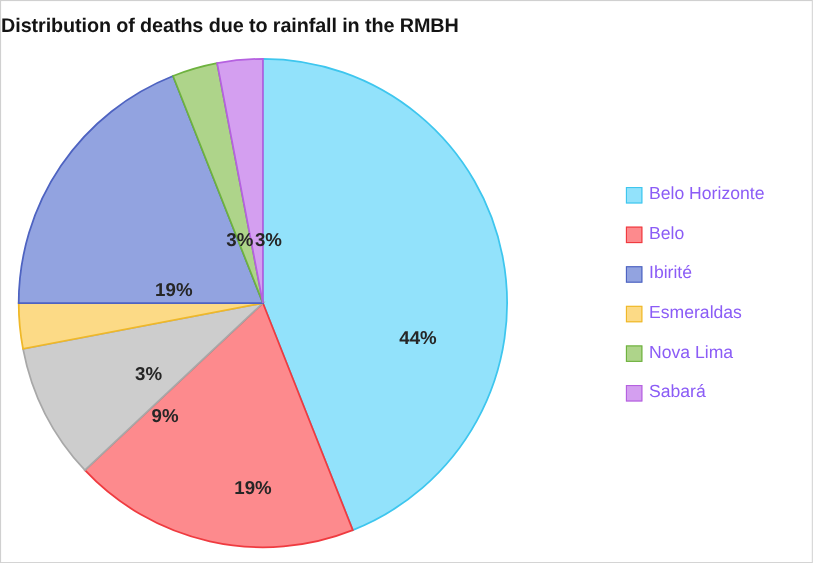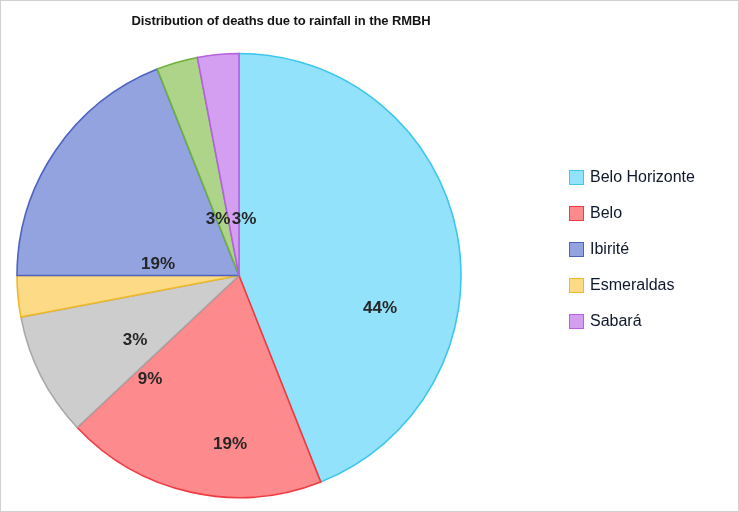--- a/index.html
+++ b/index.html
@@ -17,22 +17,22 @@
     background: #ffffff;
     border: 1px solid #d0d0d0;
     box-sizing: border-box;
     overflow: hidden;
   }
   #chart-title {
     position: absolute;
     left: 0;
     top: 12px;
     width: 560px;
-    text-align: center;
-    font-size: 13px;
+    text-align: left;
+    font-size: 18px;
     font-weight: bold;
     color: #141414;
     font-family: "Liberation Sans", sans-serif;
     letter-spacing: -0.1px;
   }
   #pie-wrap {
     position: absolute;
     left: 14px;
     top: 51px;
     width: 448px;
@@ -68,21 +68,21 @@
     width: 15px;
     height: 15px;
     box-sizing: border-box;
     border-width: 1px;
     border-style: solid;
     margin-right: 6px;
     flex: 0 0 auto;
   }
   .legend-label {
     font-size: 16px;
-    color: #0f172a;
+    color: #8b5cf6;
     font-family: "Liberation Sans", sans-serif;
     white-space: nowrap;
   }
 </style>
 </head>
 <body>
 
 <div id="chart-canvas">
 
   <div id="chart-title">Distribution of deaths due to rainfall in the RMBH</div>
@@ -121,18 +121,22 @@
       </div>
       <div class="legend-row">
         <span class="legend-swatch" style="background: rgb(146, 163, 224); border-color: rgb(78, 99, 193);"></span>
         <span class="legend-label">Ibirité</span>
       </div>
       <div class="legend-row">
         <span class="legend-swatch" style="background: rgb(252, 218, 134); border-color: rgb(239, 184, 41);"></span>
         <span class="legend-label">Esmeraldas</span>
       </div>
       <div class="legend-row">
+        <span class="legend-swatch" style="background: rgb(174, 212, 138); border-color: rgb(110, 178, 63);"></span>
+        <span class="legend-label">Nova Lima</span>
+      </div>
+      <div class="legend-row">
         <span class="legend-swatch" style="background: rgb(212, 159, 240); border-color: rgb(181, 97, 224);"></span>
         <span class="legend-label">Sabará</span>
       </div>
     </div>
 
 </div>
 
 </body></html>

